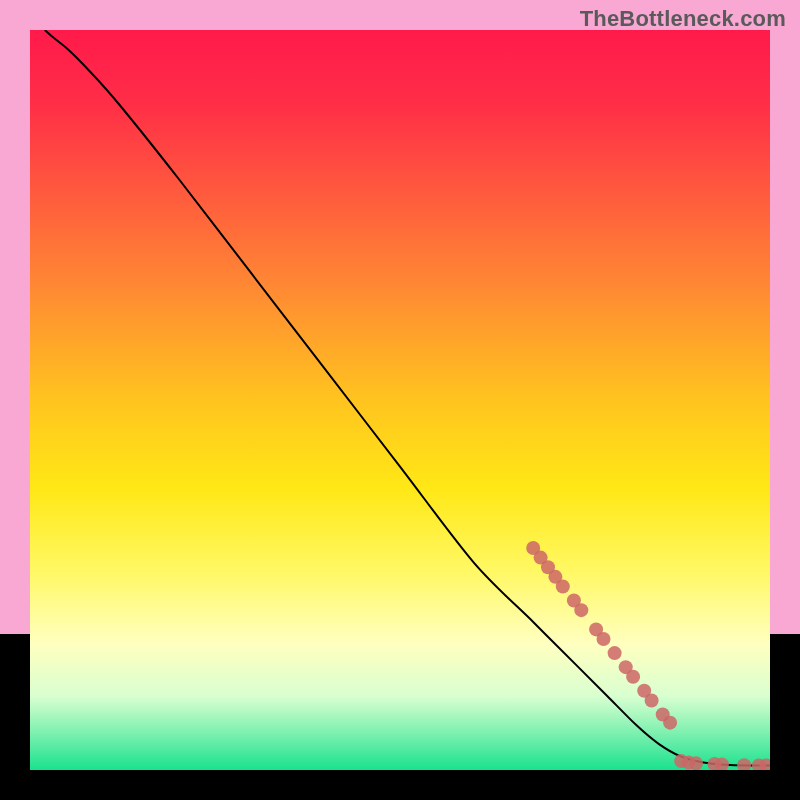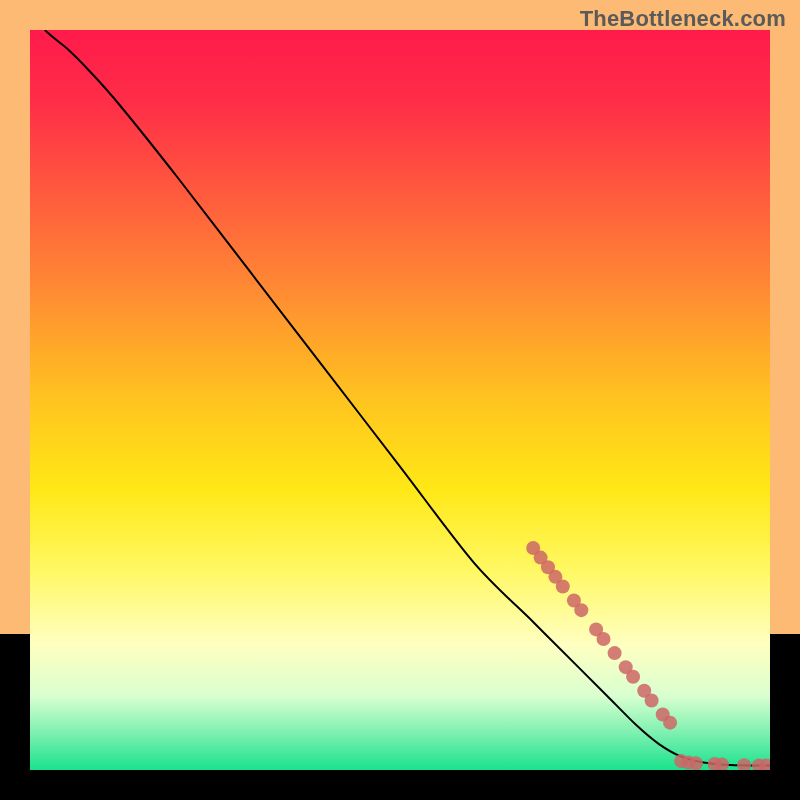--- a/index.html
+++ b/index.html
@@ -8,21 +8,21 @@
     width: 800px;
     height: 800px;
     background: #000;
     overflow: hidden;
     font-family: Arial, Helvetica, sans-serif;
   }
   .frame {
     position: relative;
     width: 800px;
     height: 634px;
-    background: #fdba74;
+    background: #f9a8d4;
   }
   .watermark {
     position: absolute;
     top: 6px;
     right: 14px;
     font-size: 22px;
     font-weight: 600;
     color: #5a5a5a;
     letter-spacing: 0.2px;
     z-index: 5;

